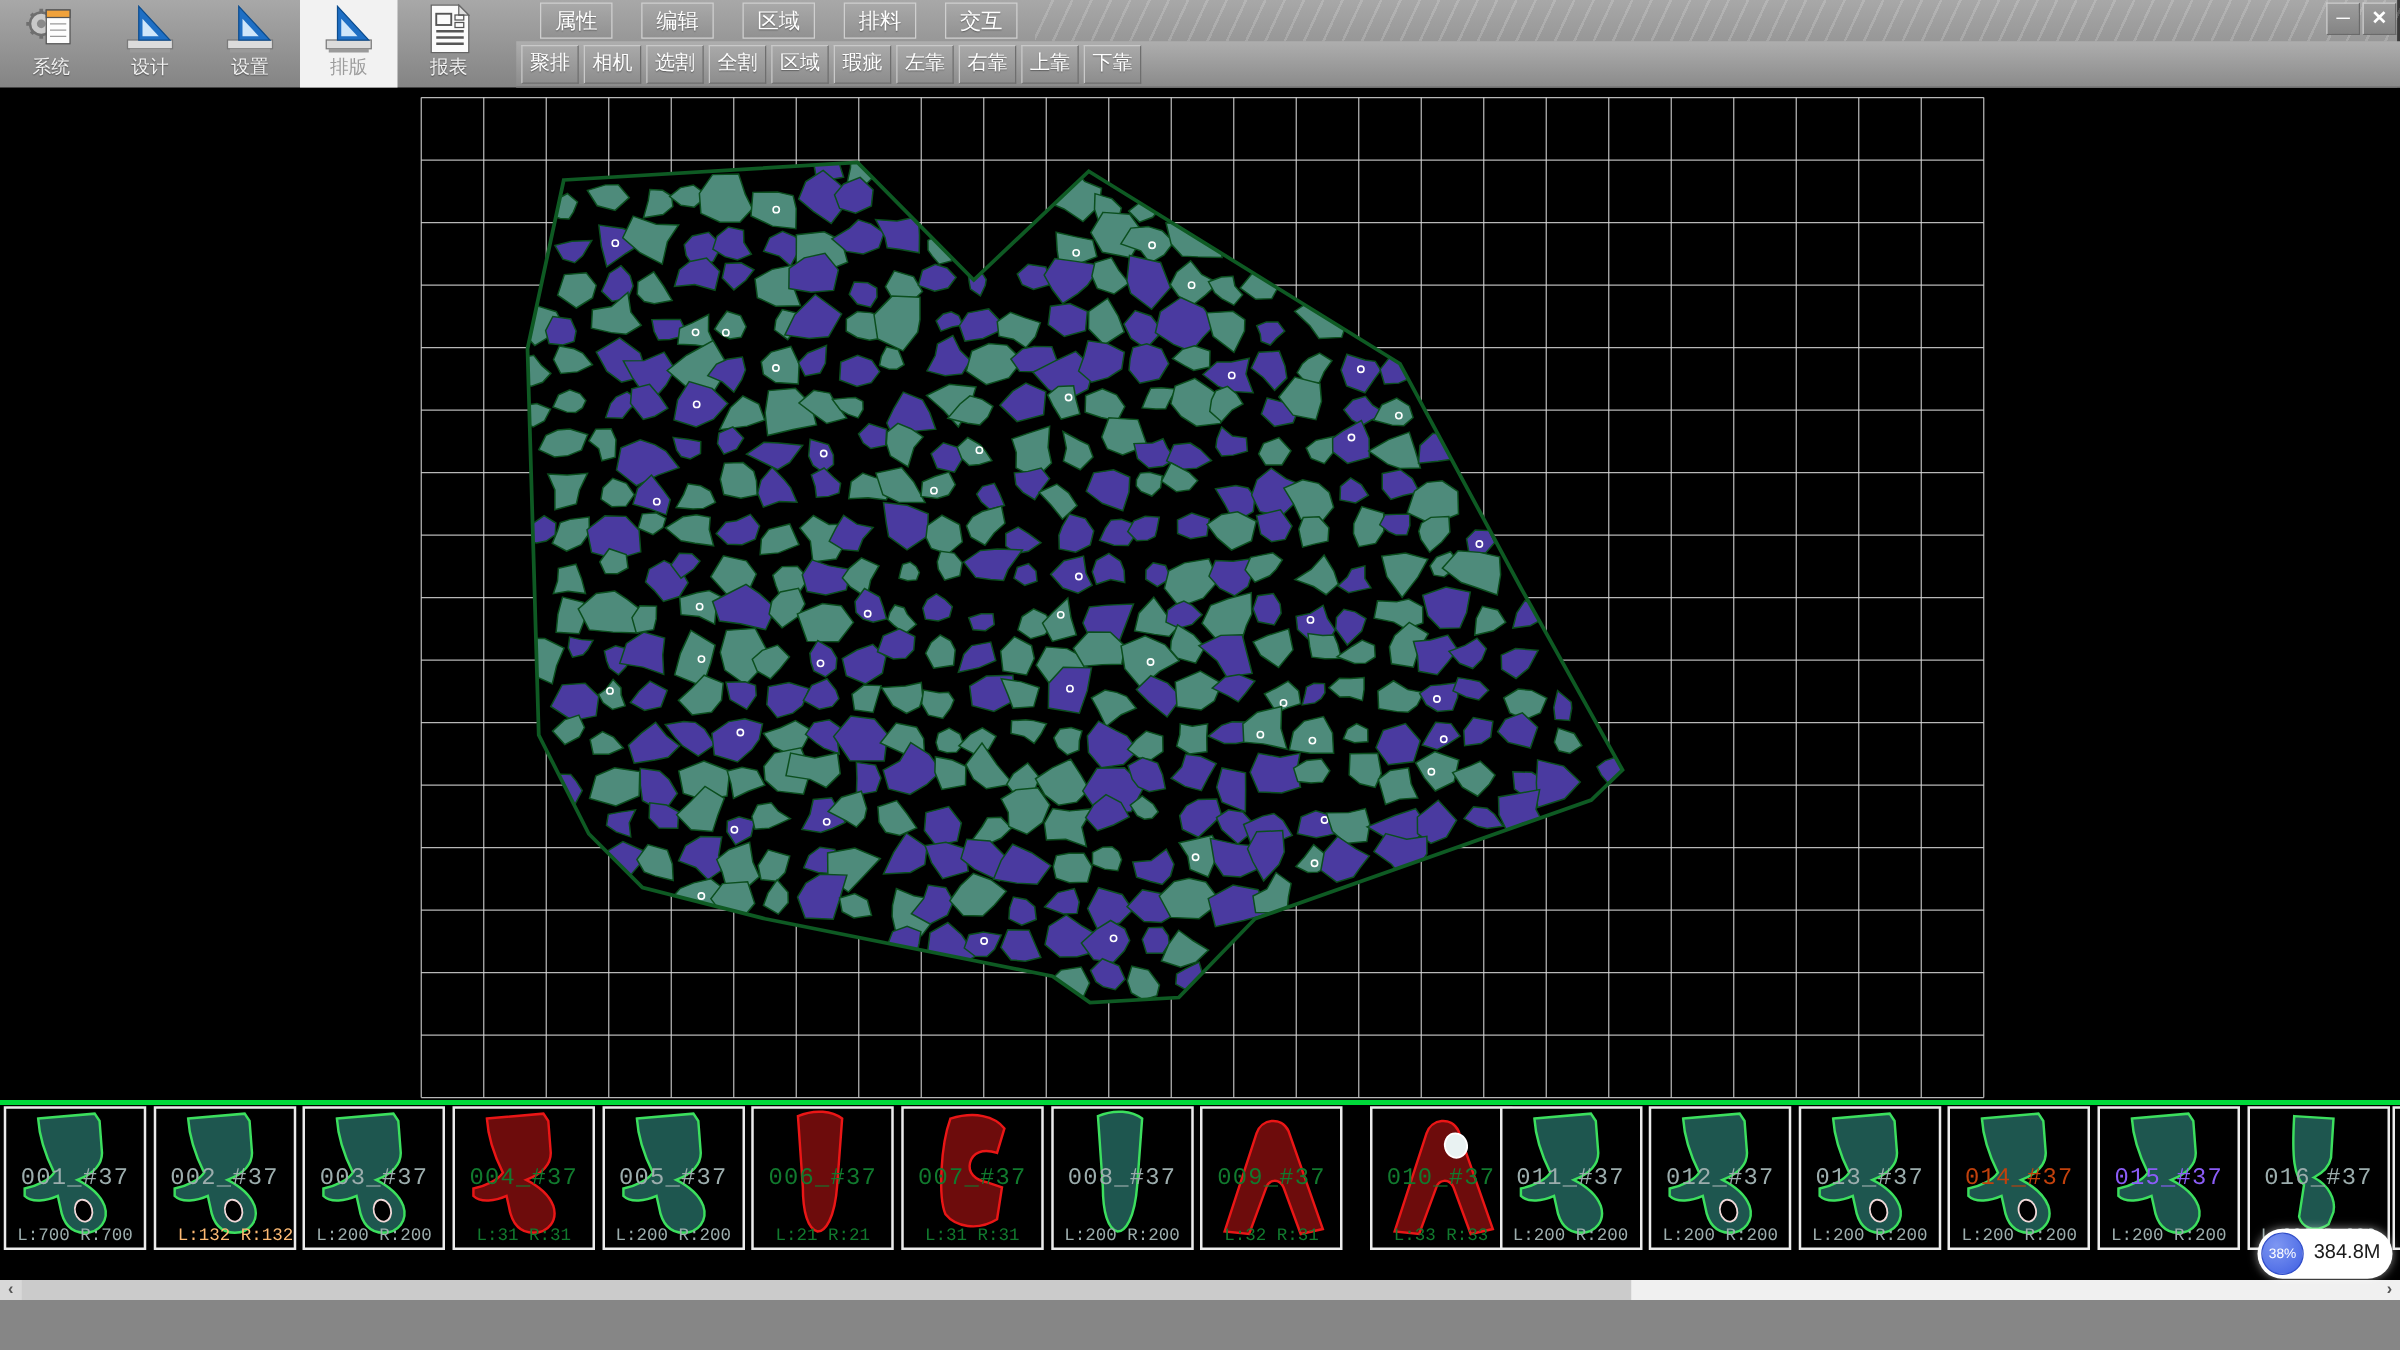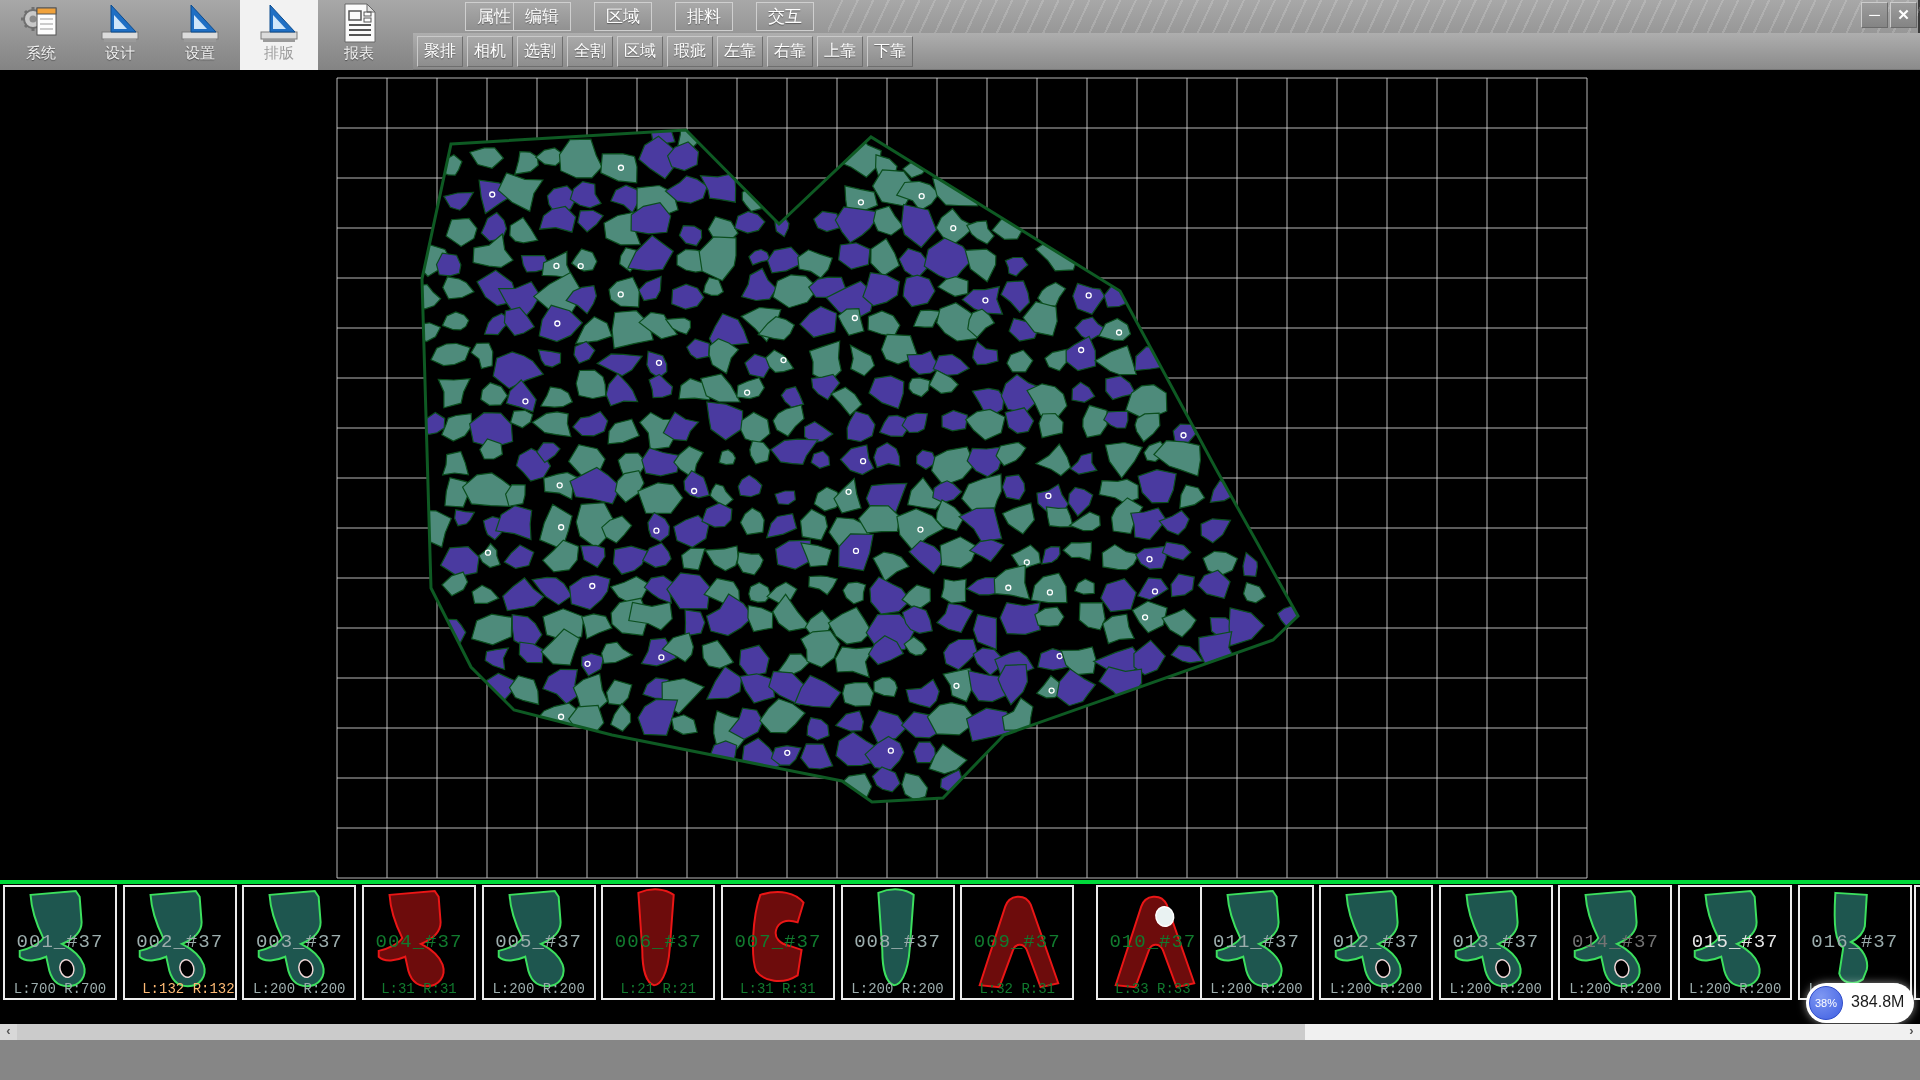--- a/index.html
+++ b/index.html
@@ -126,21 +126,21 @@
           <rect x="27" y="9" width="7" height="4" fill="none" stroke="#555"></rect>
           <rect x="27" y="15" width="7" height="4" fill="none" stroke="#555"></rect>
           <line x1="12" y1="22" x2="34" y2="22" stroke="#555" stroke-width="2"></line>
           <line x1="12" y1="27" x2="34" y2="27" stroke="#555" stroke-width="2"></line>
           <line x1="12" y1="32" x2="34" y2="32" stroke="#555" stroke-width="2"></line>
         </svg>
         <span class="nav-label">报表</span>
       </div>
     </div>
   <div id="menu-tabs">
-      <div class="tab" style="left: 432px; margin-left: 33px;">属性</div>
+      <div class="tab" style="left: 432px;">属性</div>
       <div class="tab" style="left: 513px;">编辑</div>
       <div class="tab" style="left: 594px;">区域</div>
       <div class="tab" style="left: 675px;">排料</div>
       <div class="tab" style="left: 756px;">交互</div>
     </div>
   <div id="toolbar">
       <div class="tbtn" style="left: 417px;">聚排</div>
       <div class="tbtn" style="left: 467px;">相机</div>
       <div class="tbtn" style="left: 517px;">选割</div>
       <div class="tbtn" style="left: 567px;">全割</div>
@@ -746,28 +746,28 @@
         <ellipse cx="57" cy="83" rx="7" ry="9" fill="#000" stroke="#f0d8d8" stroke-width="1.5" transform="rotate(-15 57 83)"></ellipse>
       </svg>
       <div class="tid" style="color: rgb(156, 173, 173);">013_#37</div>
       <div class="tlr" style="color: rgb(156, 173, 173);">L:200 R:200</div>
     </div>
     <div class="thumb" style="left: 1558.45px;">
       <svg width="110" height="110" viewBox="0 0 100 112">
         <path d="M20,8 L66,4 L70,10 L72,36 C72,48 62,54 52,58 C60,62 70,69 74,79 C78,91 70,101 58,101 C46,101 40,92 38,80 L36,71 C27,75 15,77 9,71 L9,65 C19,63 29,58 33,52 C27,40 21,24 20,8 Z" fill="#1e564f" stroke="#3cdf5e" stroke-width="2"></path>
         <ellipse cx="57" cy="83" rx="7" ry="9" fill="#000" stroke="#f0d8d8" stroke-width="1.5" transform="rotate(-15 57 83)"></ellipse>
       </svg>
-      <div class="tid" style="color: #737373;">014_#37</div>
+      <div class="tid" style="color: #c2410c;">014_#37</div>
       <div class="tlr" style="color: rgb(156, 173, 173);">L:200 R:200</div>
     </div>
     <div class="thumb" style="left: 1678.1px;">
       <svg width="110" height="110" viewBox="0 0 100 112">
         <path d="M20,8 L66,4 L70,10 L72,36 C72,48 62,54 52,58 C60,62 70,69 74,79 C78,91 70,101 58,101 C46,101 40,92 38,80 L36,71 C27,75 15,77 9,71 L9,65 C19,63 29,58 33,52 C27,40 21,24 20,8 Z" fill="#1e564f" stroke="#3cdf5e" stroke-width="2"></path>
       </svg>
-      <div class="tid" style="color: #e5e5e5; text-align: center;">015_#37</div>
+      <div class="tid" style="color: #8b5cf6; text-align: center;">015_#37</div>
       <div class="tlr" style="color: rgb(156, 173, 173);">L:200 R:200</div>
     </div>
     <div class="thumb" style="left: 1797.75px;">
       <svg width="110" height="110" viewBox="0 0 100 112">
         <path d="M30,6 L62,8 L60,40 C58,50 50,54 46,56 C58,62 64,74 62,84 L58,94 C46,102 36,96 34,88 L38,62 C30,56 28,40 30,6 Z" fill="#1e564f" stroke="#3cdf5e" stroke-width="2"></path>
       </svg>
       <div class="tid" style="color: rgb(156, 173, 173);">016_#37</div>
       <div class="tlr" style="color: rgb(156, 173, 173);">L:200 R:200</div>
     </div>
     <div class="thumb" style="left: 1914px;">

